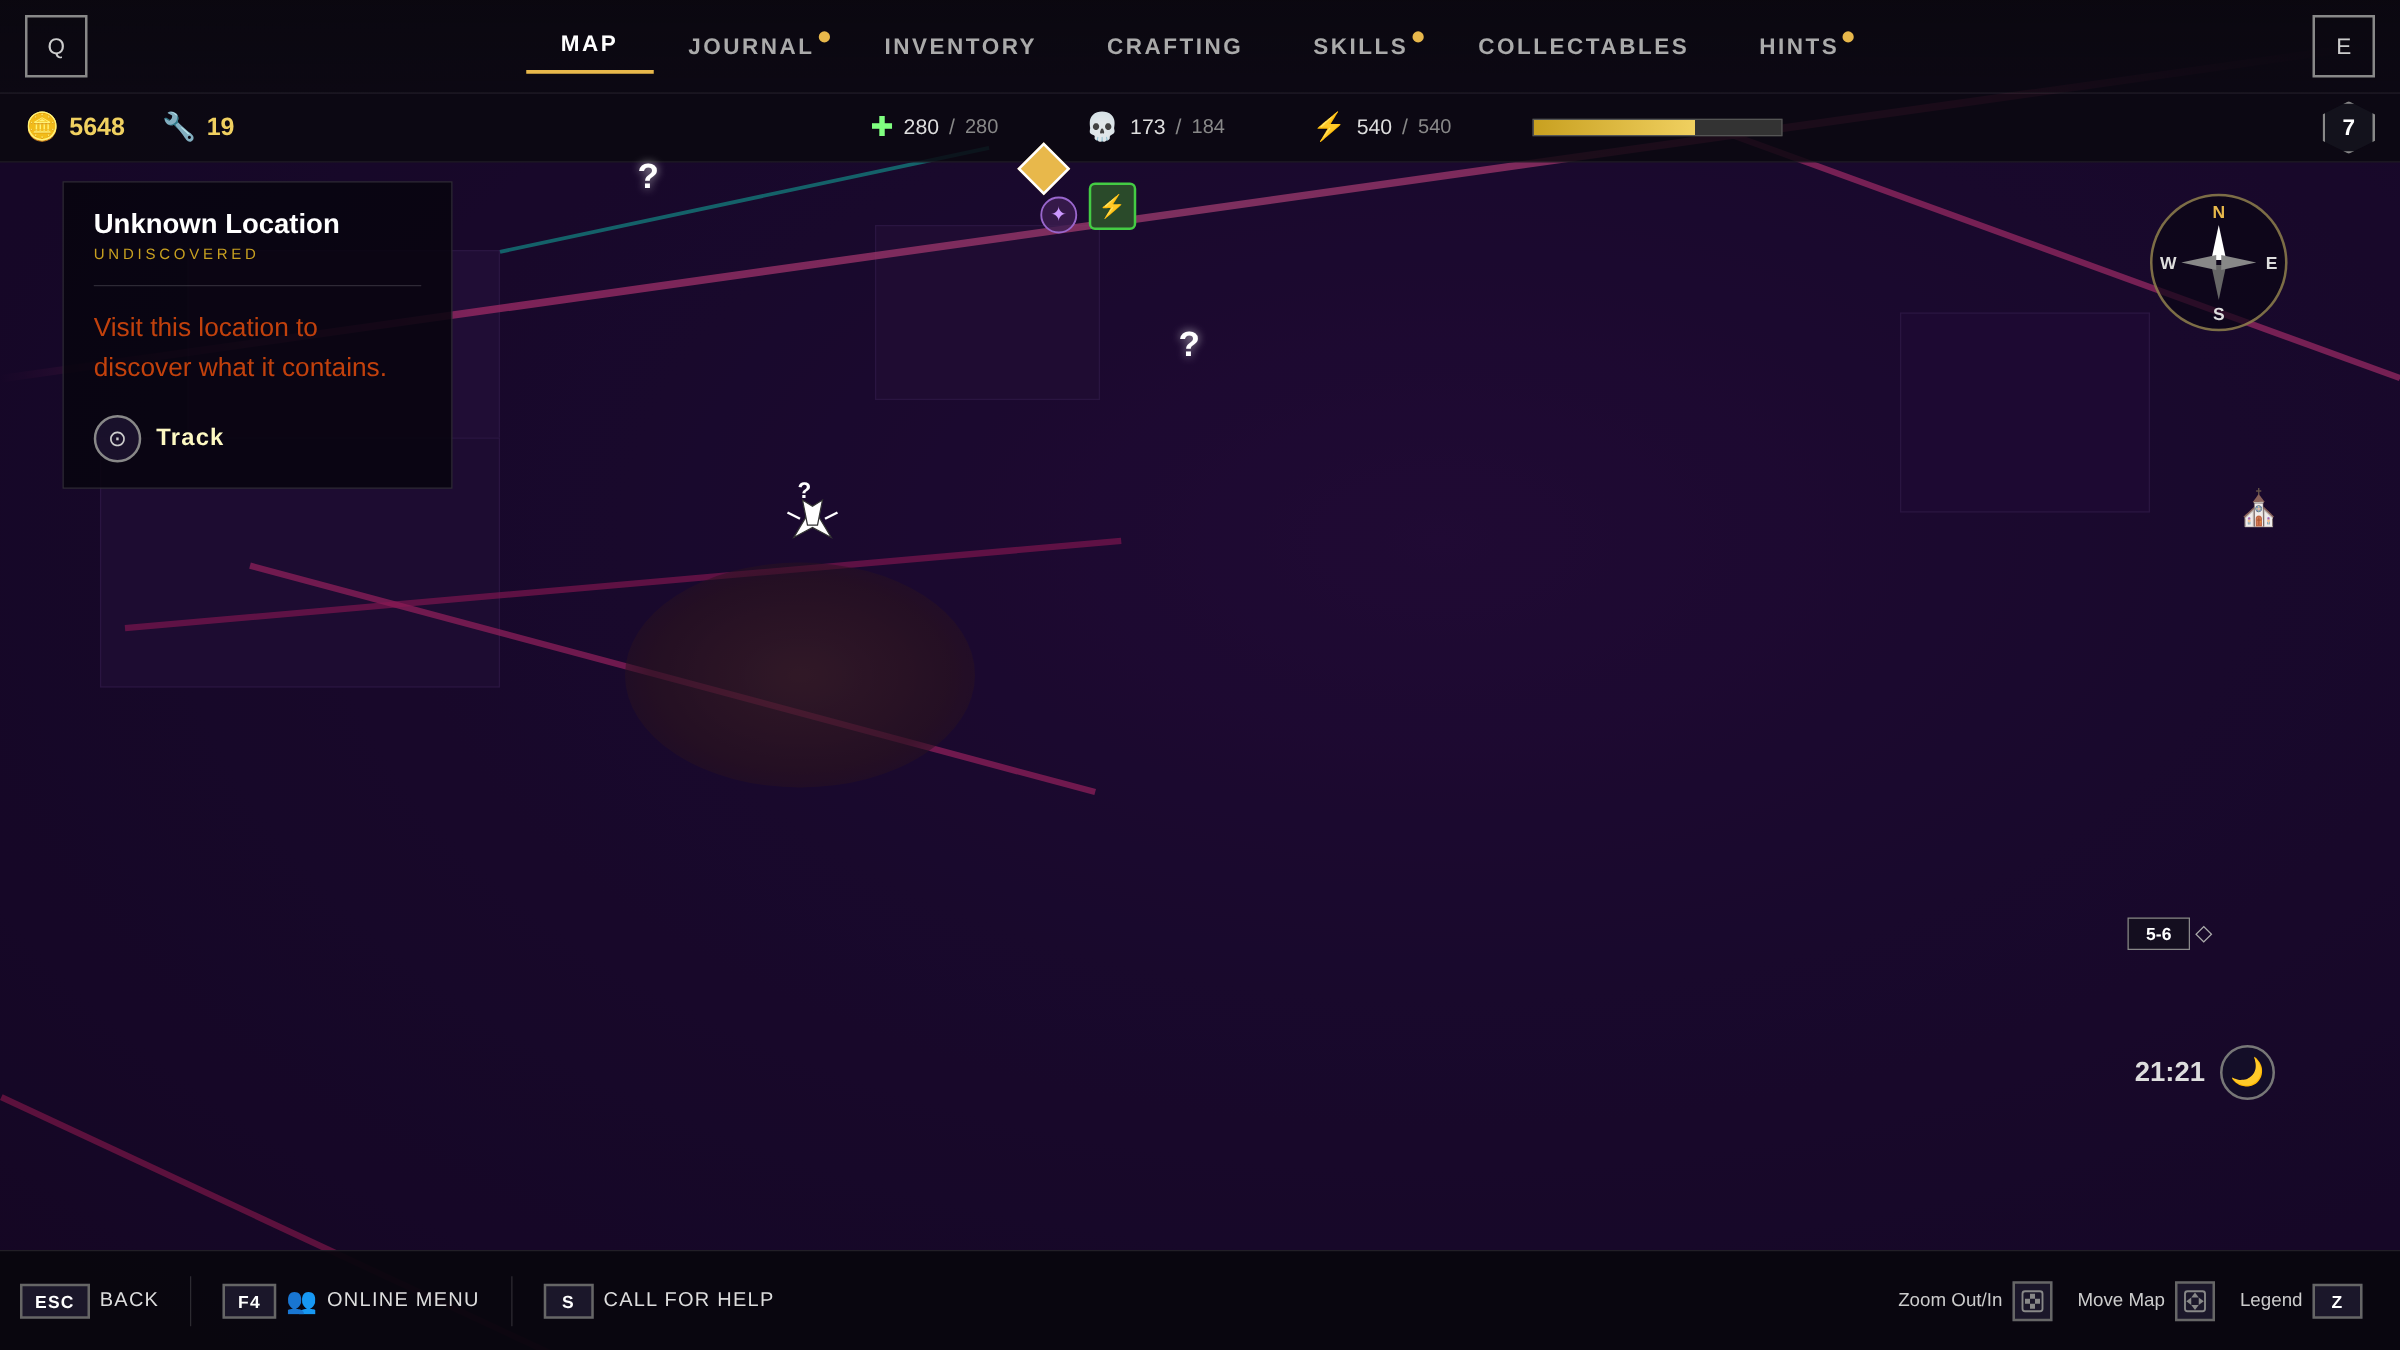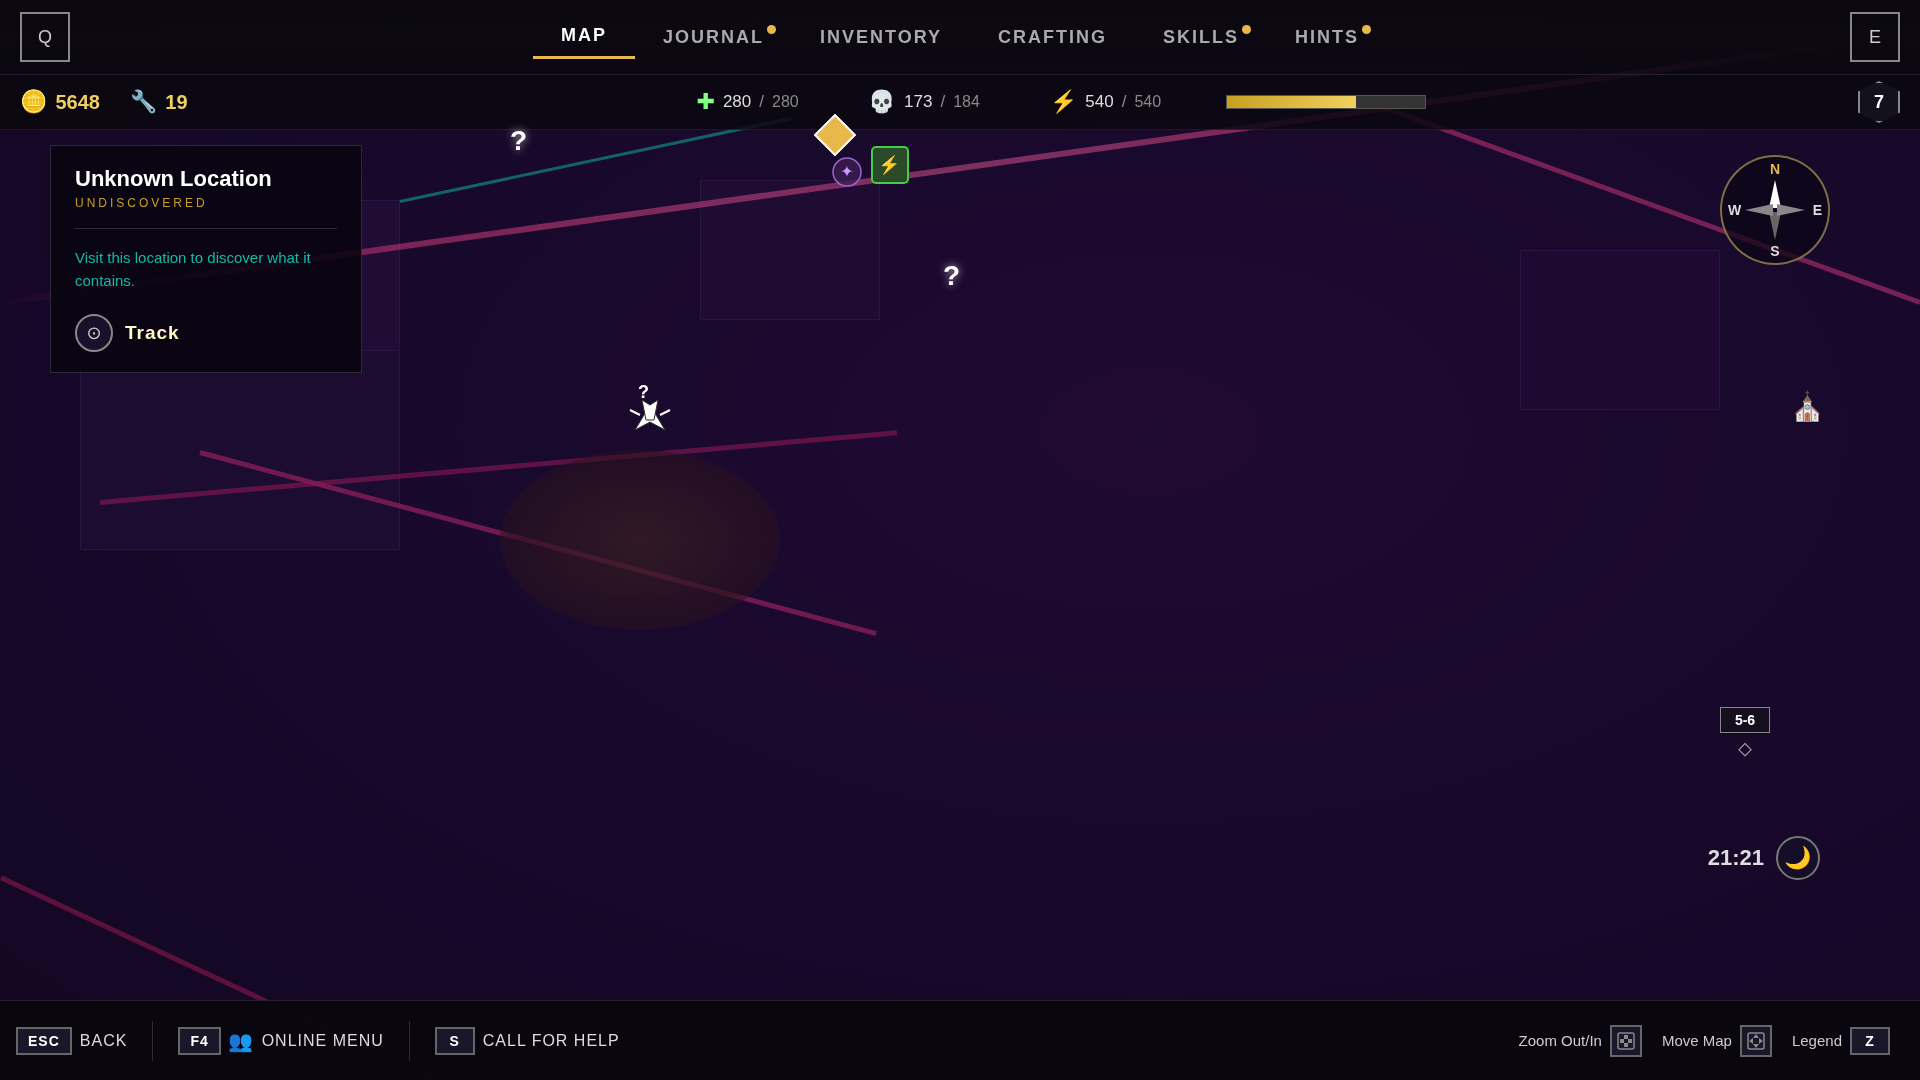--- a/index.html
+++ b/index.html
@@ -190,22 +190,22 @@
       margin-bottom: 18px;
     }
 
     .location-divider {
       height: 1px;
       background: rgba(255,255,255,0.15);
       margin-bottom: 18px;
     }
 
     .location-desc {
-      color: #14b8a6;
-      font-size: 15px;
+      color: #c2410c;
+      font-size: 21px;
       line-height: 1.5;
       margin-bottom: 22px;
     }
 
     .track-button {
       display: flex;
       align-items: center;
       gap: 12px;
       cursor: pointer;
     }
@@ -727,20 +727,23 @@
     </div>
     <div class="nav-item">
       <span>INVENTORY</span>
     </div>
     <div class="nav-item">
       <span>CRAFTING</span>
     </div>
     <div class="nav-item" style="position:relative;">
       <span>SKILLS</span>
       <span class="nav-notif"></span>
+    </div>
+    <div class="nav-item">
+      <span>COLLECTABLES</span>
     </div>
     <div class="nav-item" style="position:relative;">
       <span>HINTS</span>
       <span class="nav-notif"></span>
     </div>
   </nav>
 
   <div class="nav-right-icon">
     <span>E</span>
   </div>
@@ -806,21 +809,21 @@
       <div class="compass-arrow-n"></div>
       <div class="compass-arrow-s"></div>
       <div class="compass-arrow-e"></div>
       <div class="compass-arrow-w"></div>
     </div>
   </div>
 </div>
 
 <div id="region-label" style="position:absolute; bottom:320px; right:150px; text-align:right; z-index:200;">
   <div style="display:flex; align-items:flex-start; gap:10px; justify-content:flex-end;">
-    <div style="display:flex; flex-direction:column; align-items:center; gap:4px;">
+    <div style="display:flex; align-items:center; gap:4px;">
       <div class="region-badge" style="position:static; min-width:50px; padding:4px 8px;">5-6</div>
       <div style="color:#aaa; font-size:20px;">⬦</div>
     </div>
   </div>
 </div>
 
 <div id="time-display">
   <span class="time-text">21:21</span>
   <div class="moon-icon">🌙</div>
 </div>

